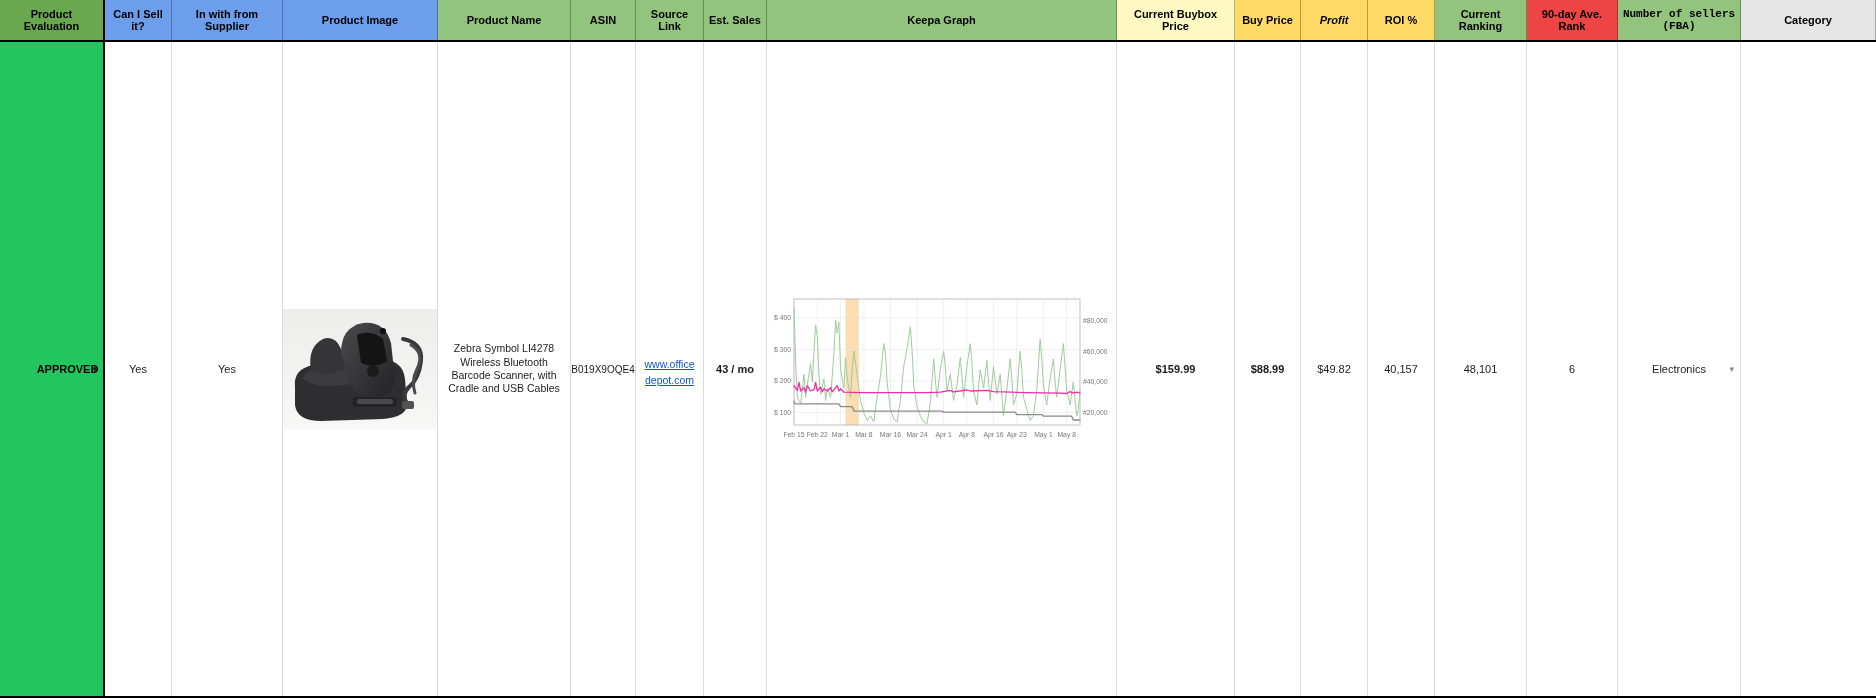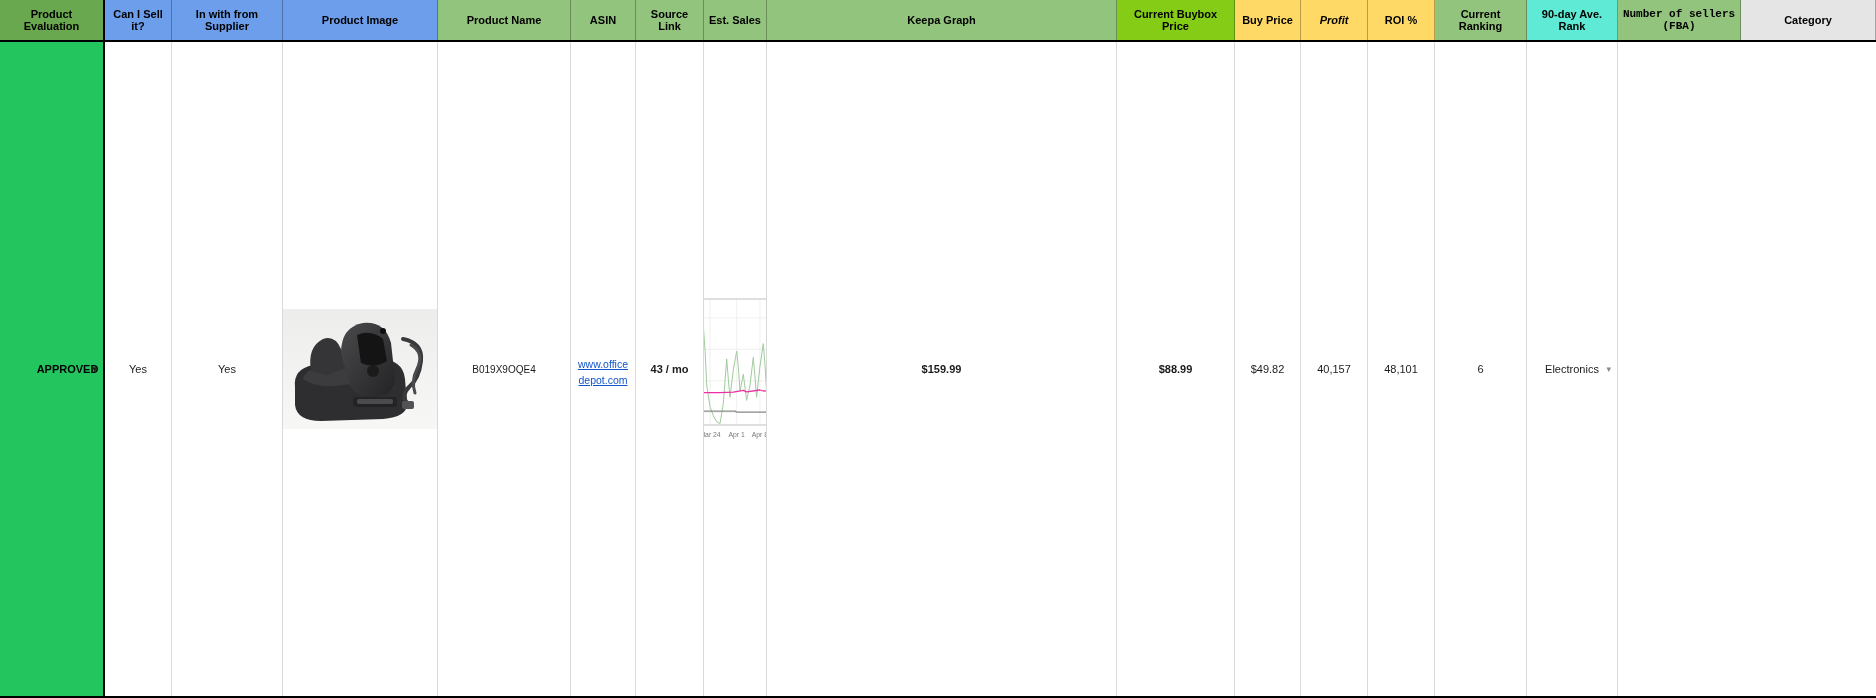--- a/index.html
+++ b/index.html
@@ -42,26 +42,26 @@
   <div class="hdr-row">
     <div class="hdr c0" style="background: rgb(106, 168, 79);">Product Evaluation</div>
     <div class="hdr" style="background: rgb(109, 158, 235);">Can I Sell it?</div>
     <div class="hdr" style="background: rgb(109, 158, 235);">In with from Supplier</div>
     <div class="hdr" style="background: rgb(109, 158, 235);">Product Image</div>
     <div class="hdr" style="background: rgb(147, 196, 125);">Product Name</div>
     <div class="hdr" style="background: rgb(147, 196, 125);">ASIN</div>
     <div class="hdr" style="background: rgb(147, 196, 125);">Source Link</div>
     <div class="hdr" style="background: rgb(147, 196, 125);">Est. Sales</div>
     <div class="hdr" style="background: rgb(147, 196, 125);">Keepa Graph</div>
-    <div class="hdr" style="background: #84cc16; text-align: center;">Current Buybox Price</div>
+    <div class="hdr" style="background: #fef9c3; text-align: center;">Current Buybox Price</div>
     <div class="hdr" style="background: rgb(255, 217, 102);">Buy Price</div>
     <div class="hdr" style="background: rgb(255, 217, 102); font-style: italic;">Profit</div>
     <div class="hdr" style="background: rgb(255, 217, 102);">ROI %</div>
     <div class="hdr" style="background: rgb(147, 196, 125);">Current Ranking</div>
-    <div class="hdr" style="background: #5eead4;">90-day Ave. Rank</div>
+    <div class="hdr" style="background: #ef4444;">90-day Ave. Rank</div>
     <div class="hdr" style="background: rgb(147, 196, 125); font-family: Liberation Mono, monospace;">Number of sellers (FBA)</div>
     <div class="hdr" style="background: #e5e5e5;">Category</div>
   </div>
 
   <div class="body-row">
 
     <div class="cell c0 approved-cell" id="approved-cell" style="background: #22c55e; padding-left: 32px;">
       <span>APPROVED</span>
       <span class="dd-arrow dd-dark">▾</span>
     </div>
@@ -104,20 +104,23 @@
           <rect x="70" y="88" width="44" height="10" rx="3" fill="#232324"></rect>
           <rect x="74" y="90" width="36" height="5" rx="2" fill="#4b4b4d"></rect>
 
           <path d="M120 30 Q140 34 138 52 Q136 70 126 78 Q118 86 124 94" fill="none" stroke="#39393b" stroke-width="4" stroke-linecap="round"></path>
           <path d="M128 36 Q142 44 134 60 Q128 72 132 84" fill="none" stroke="#4a4a4c" stroke-width="3" stroke-linecap="round"></path>
           <rect x="119" y="92" width="12" height="8" rx="2" fill="#525254"></rect>
         </svg>
       </div>
     </div>
 
+    <div class="cell name-cell">
+      <span style="max-width:128px;">Zebra Symbol LI4278 Wireless Bluetooth Barcode Scanner, with Cradle and USB Cables</span>
+    </div>
 
     <div class="cell asin-cell">
       <span>B019X9OQE4</span>
     </div>
 
     <div class="cell link-cell">
       <a href="#">www.officedepot.com</a>
     </div>
 
     <div class="cell bold">

